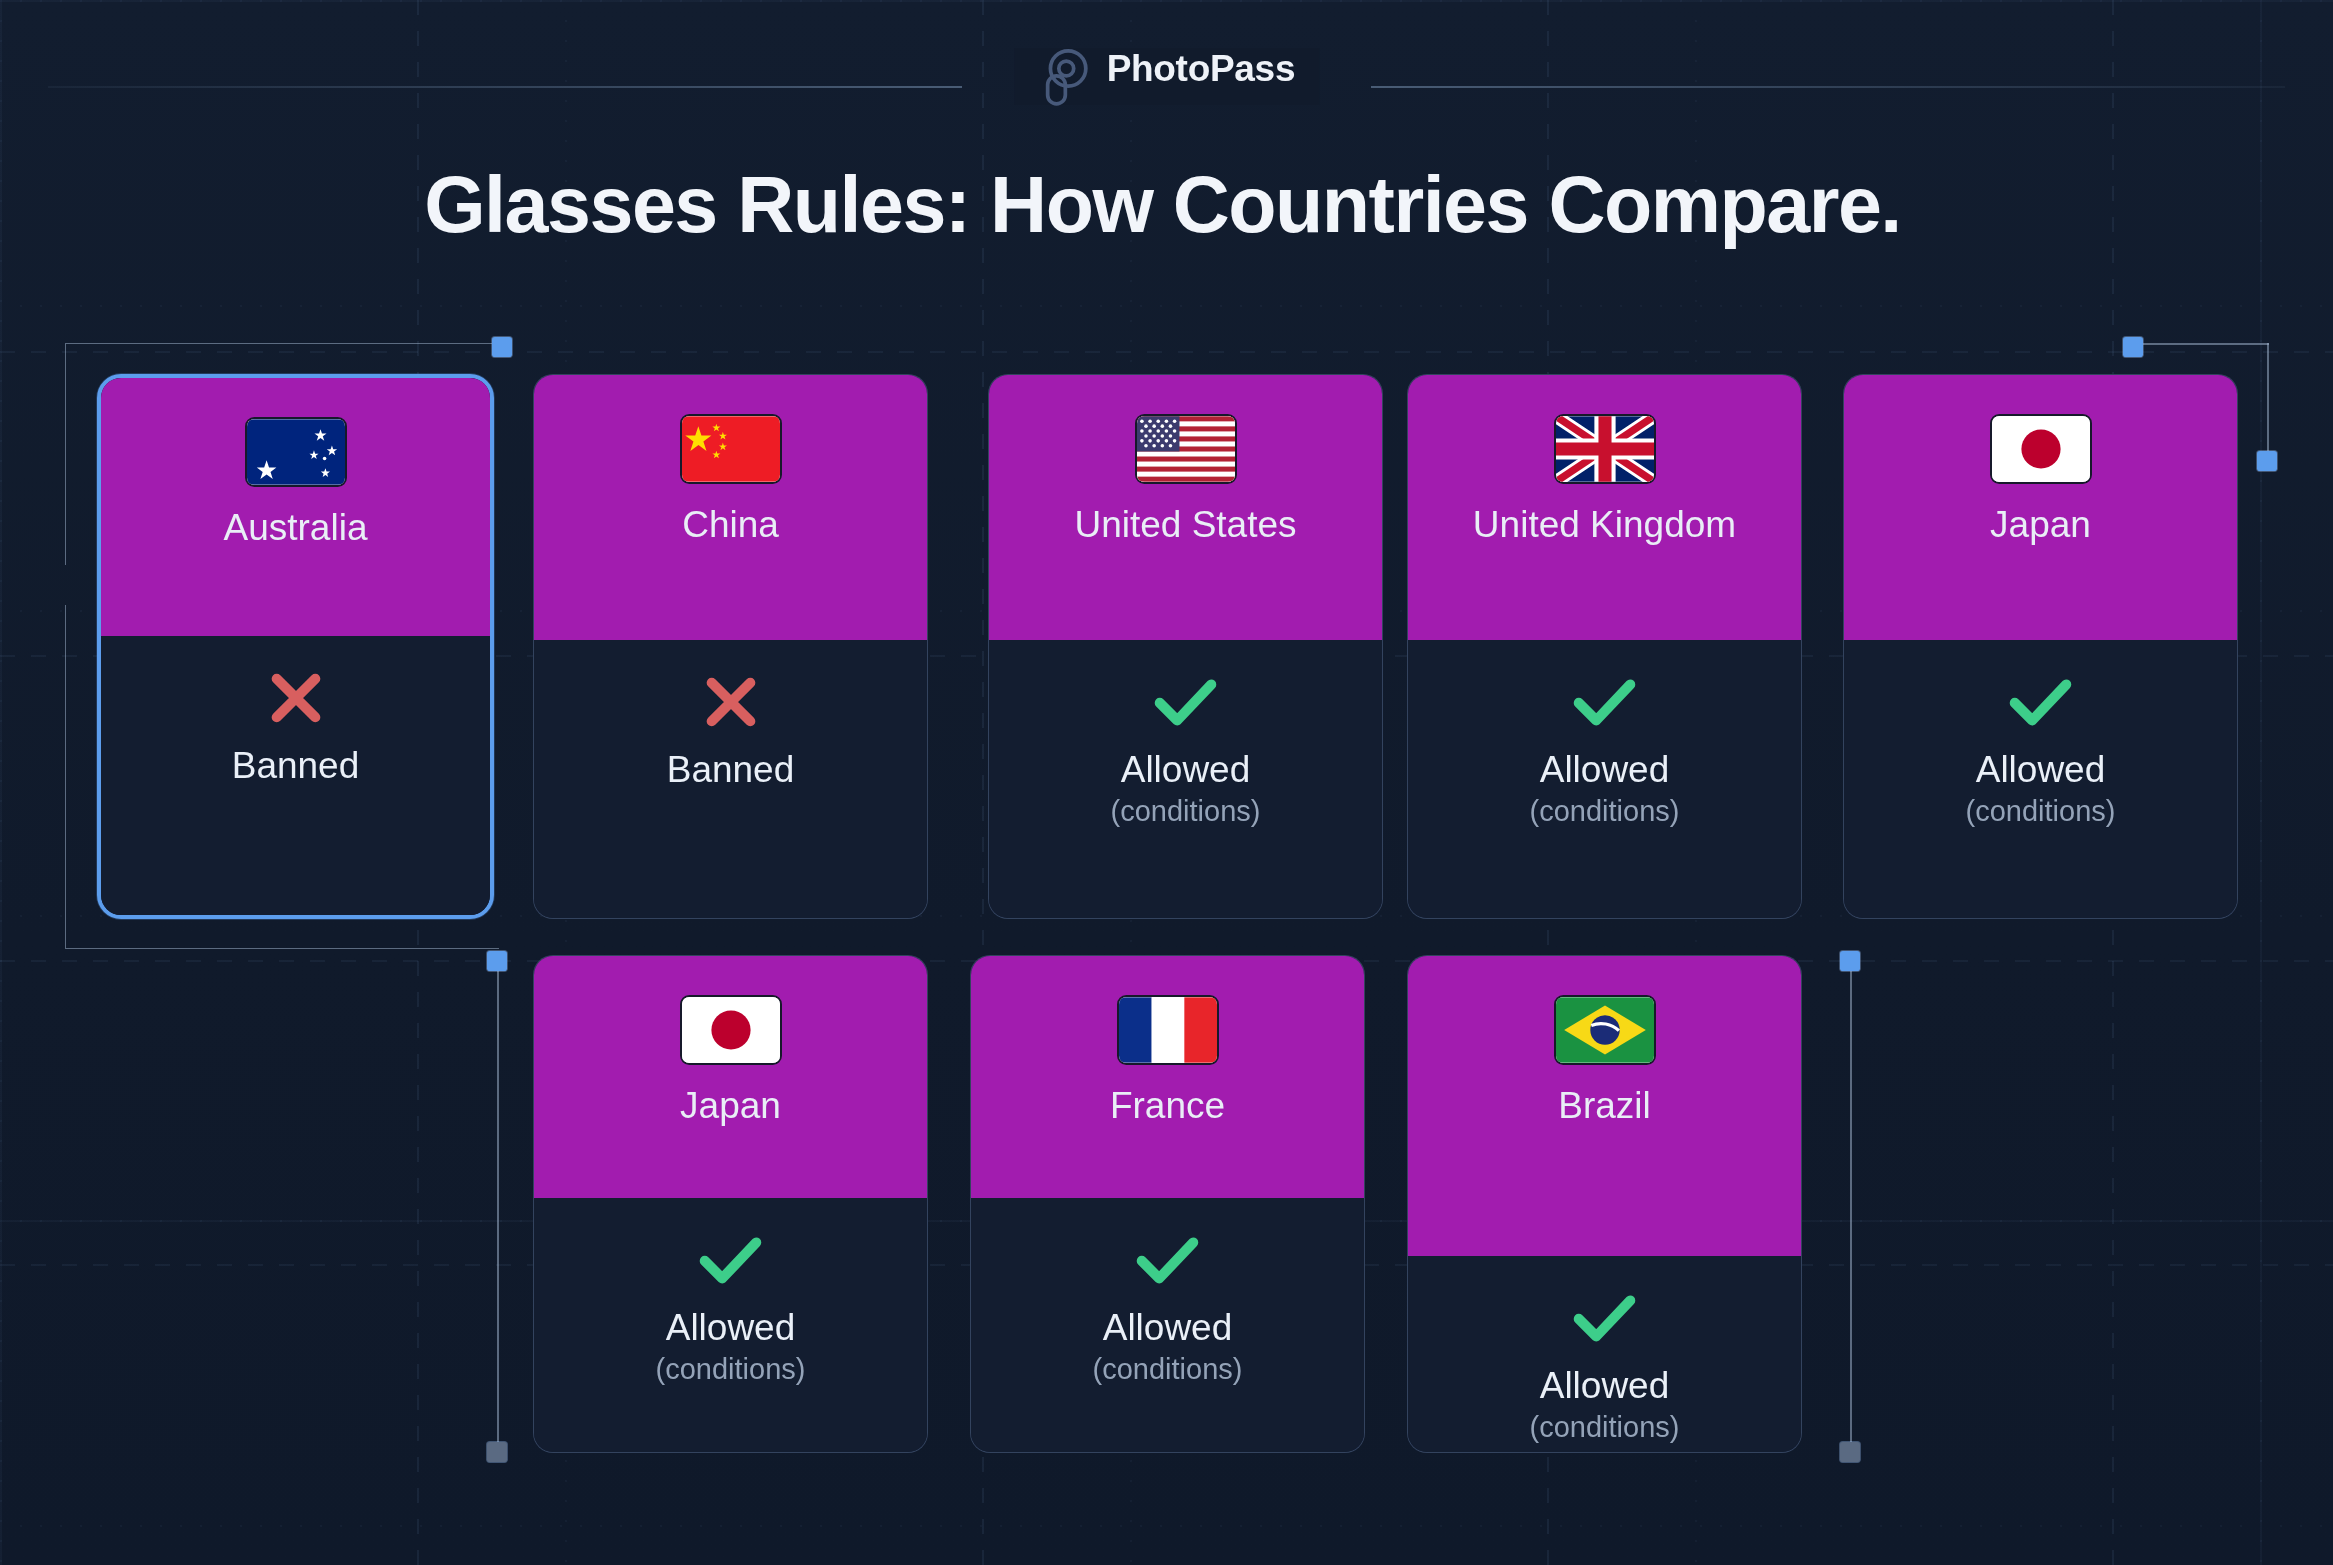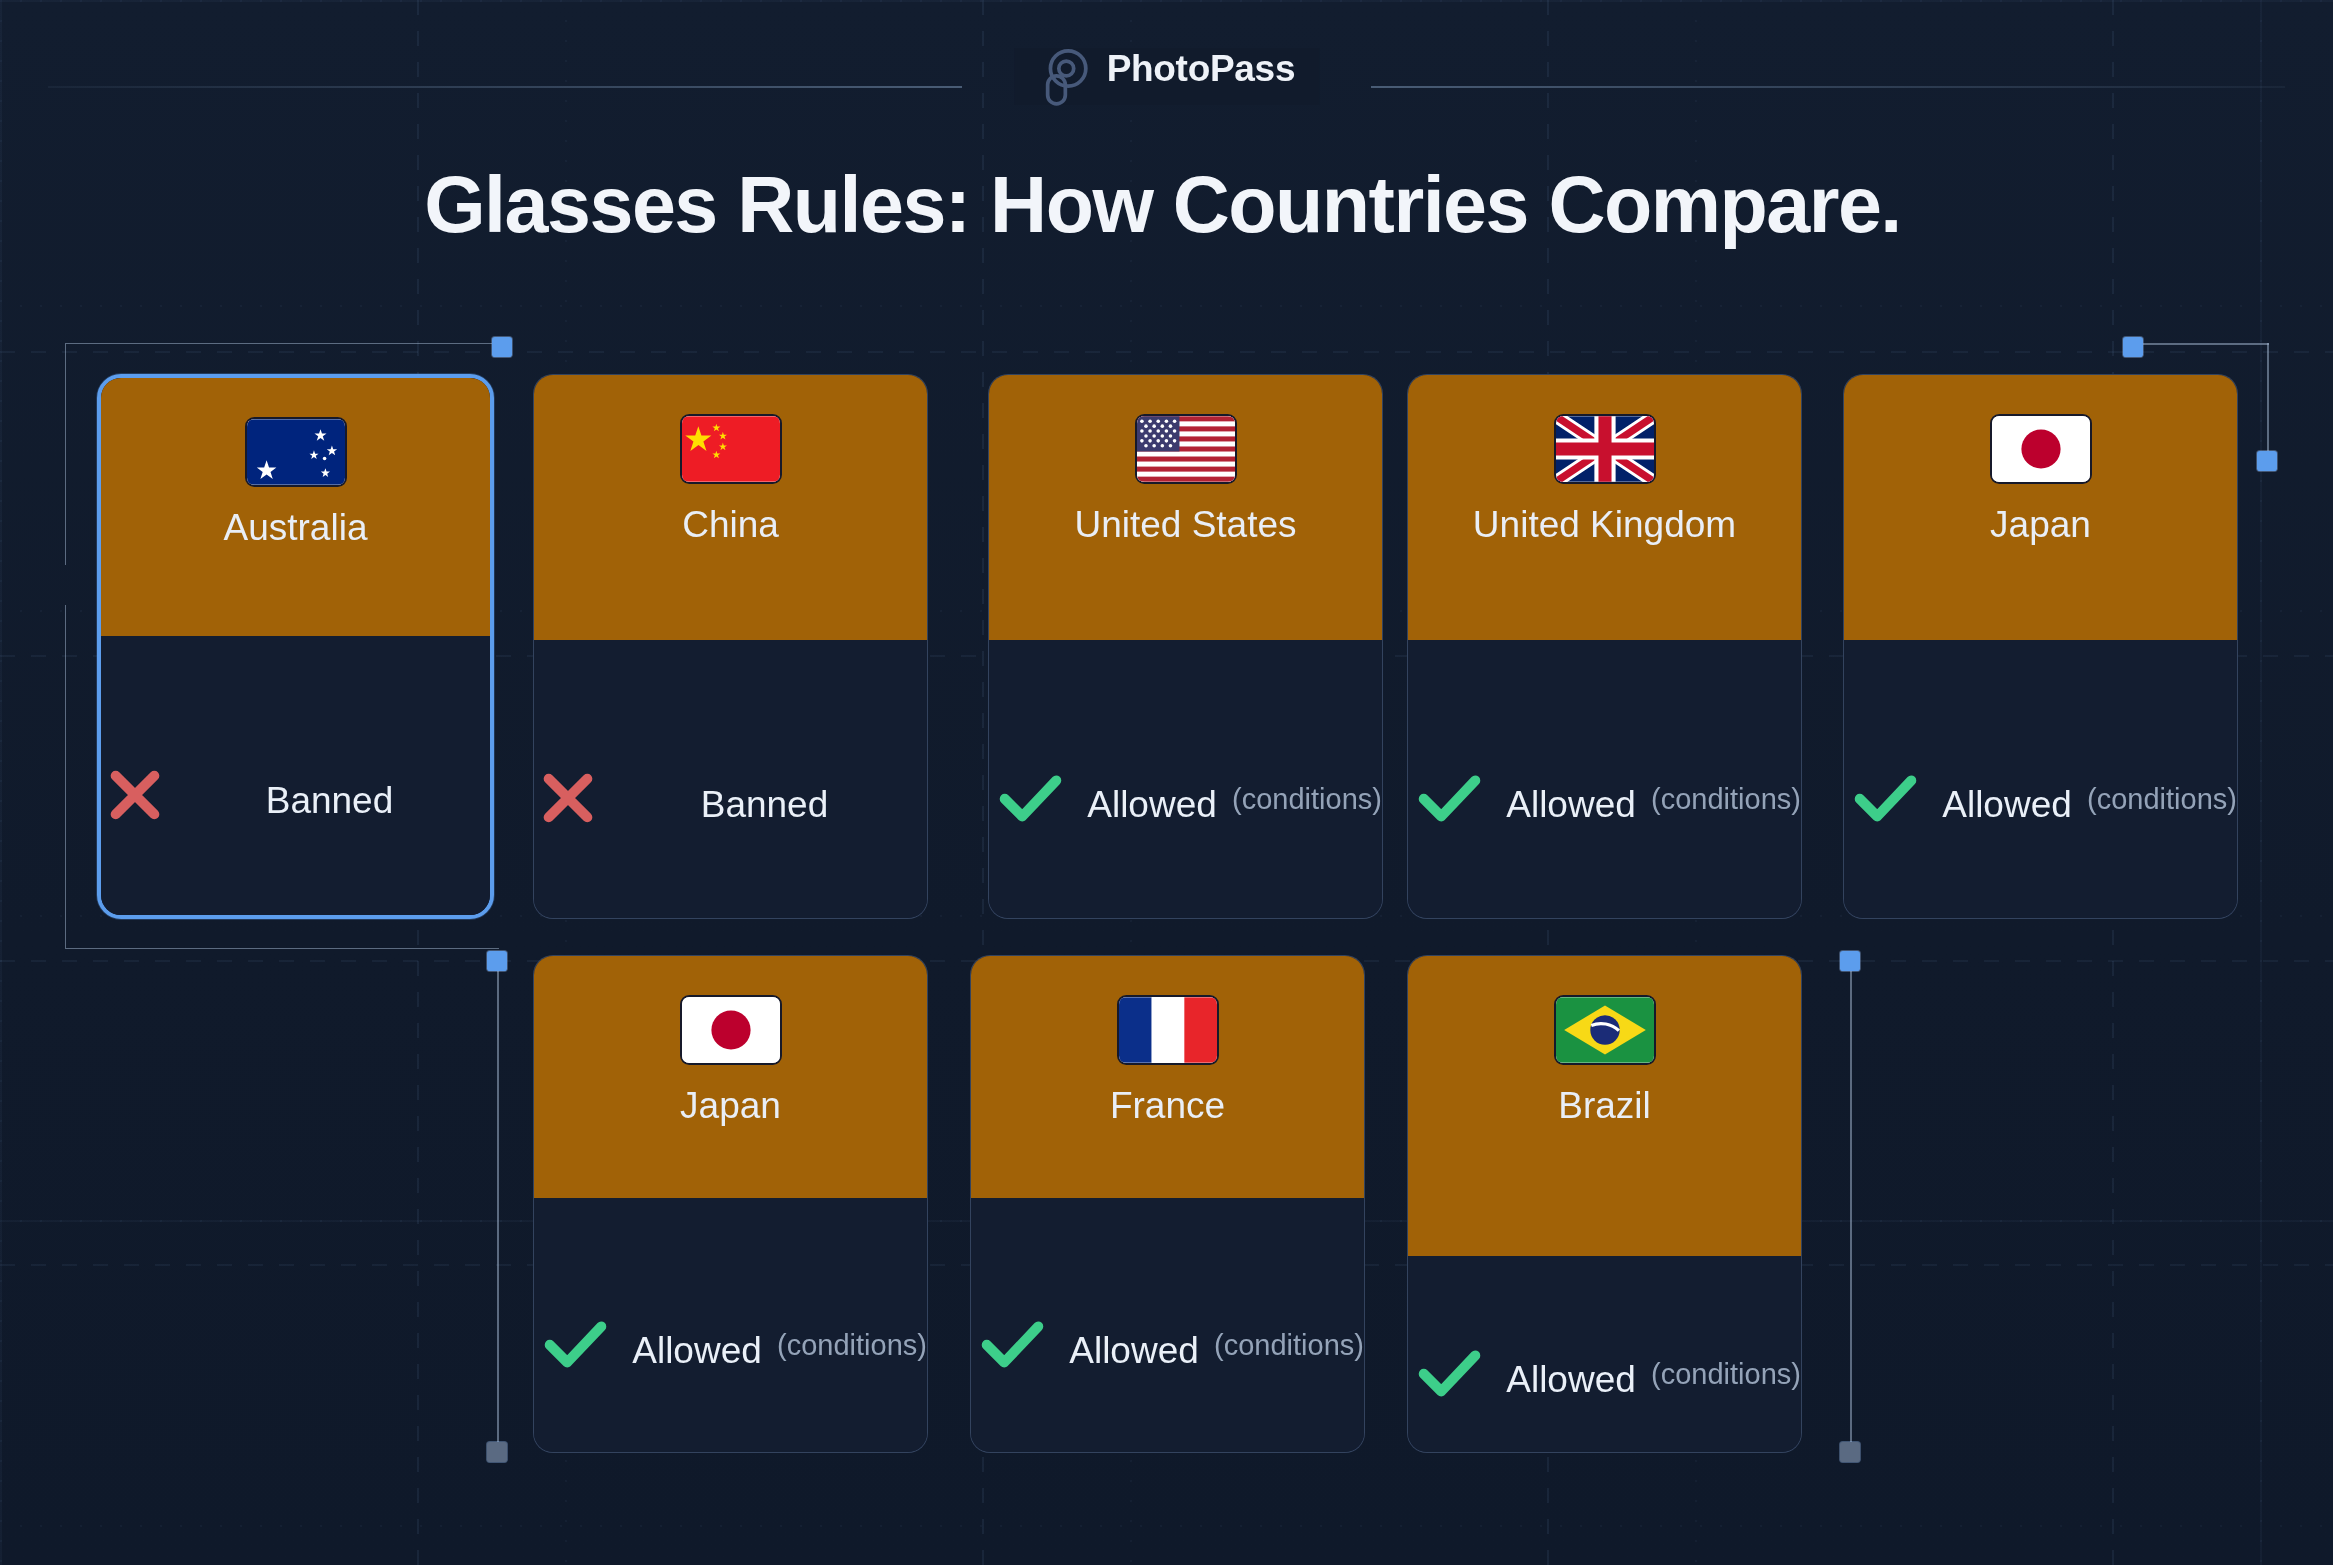--- a/index.html
+++ b/index.html
@@ -125,34 +125,34 @@
     overflow: hidden;
     border: 1.8px solid rgba(120,145,180,0.30);
     background: #16213a;
   }
   .card.selected {
     border: 4.6px solid #5c9ded;
     border-radius: 24px;
     box-shadow: 0 0 0 0.9px rgba(92,157,237,0.25);
   }
   .card-top {
-    background: #a16207;
+    background: #a21caf;
     height: 265px;
     display: flex; flex-direction: column;
     align-items: center;
     padding-top: 39px;
   }
   .card.selected .card-top { height: 258px; }
   .card-bottom {
     background: #131d30;
     flex: 1;
-    display: flex; flex-direction: row;
+    display: flex; flex-direction: column;
     align-items: center;
-    justify-content: space-between;
-    padding-top: 38px;
+    justify-content: flex-start;
+    padding-top: 28px;
   }
   .card-inner { display: flex; flex-direction: column; height: 100%; }
 
   .flag {
     width: 102px; height: 70px;
     border-radius: 9.2px;
     border: 2.8px solid #16192a;
     overflow: hidden;
     display: block;
     background: #fff;

